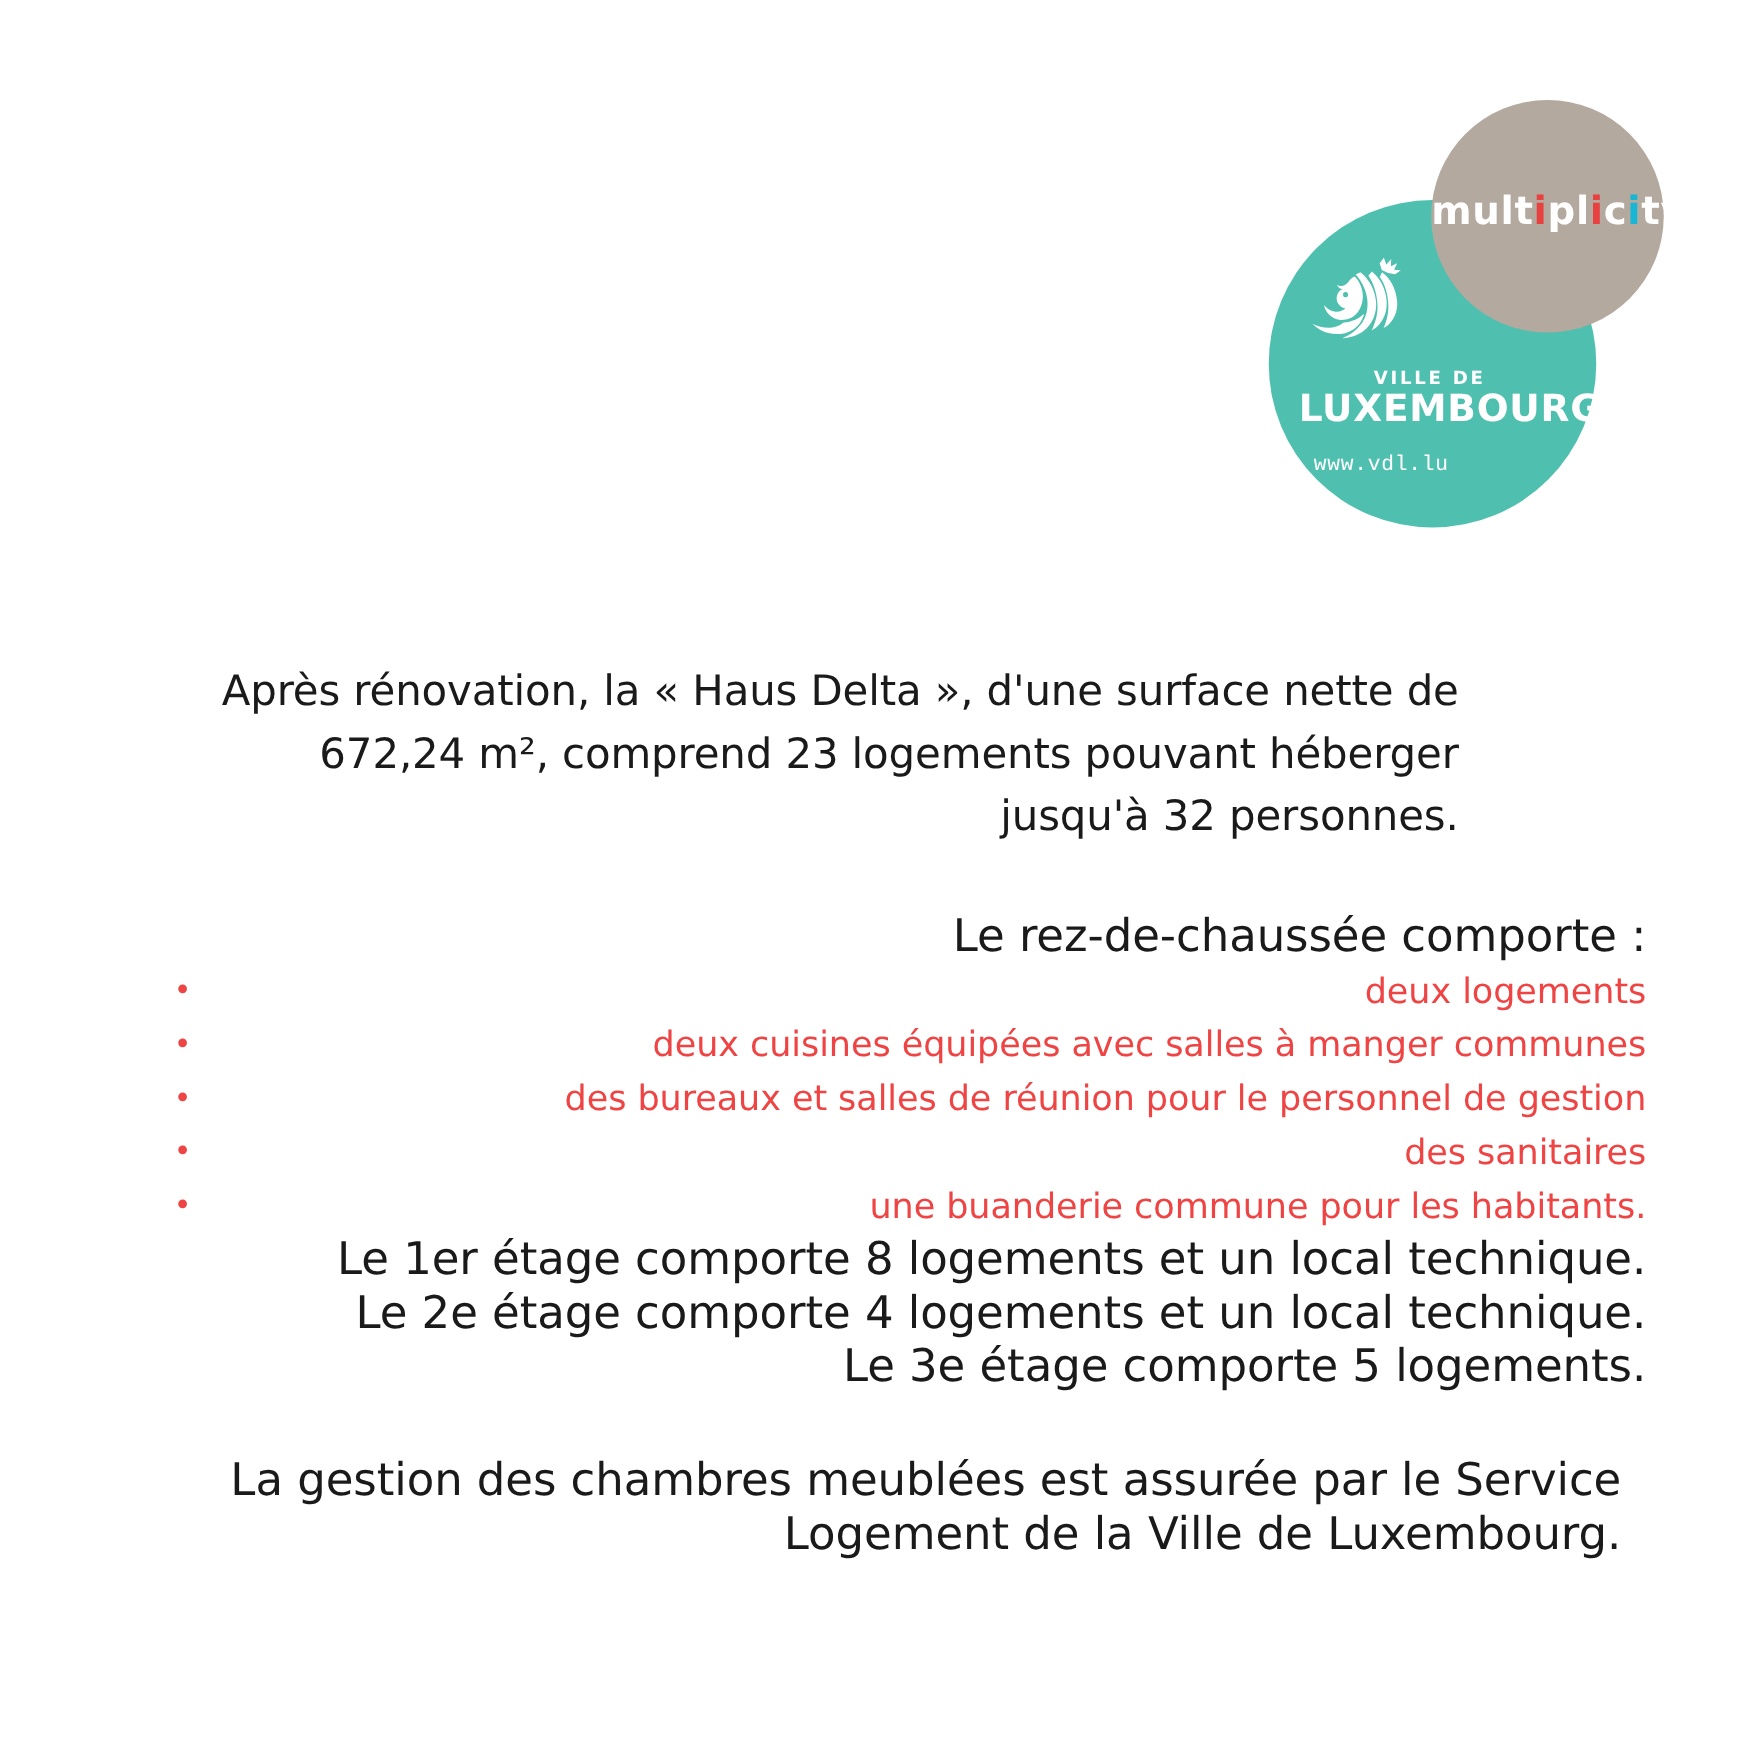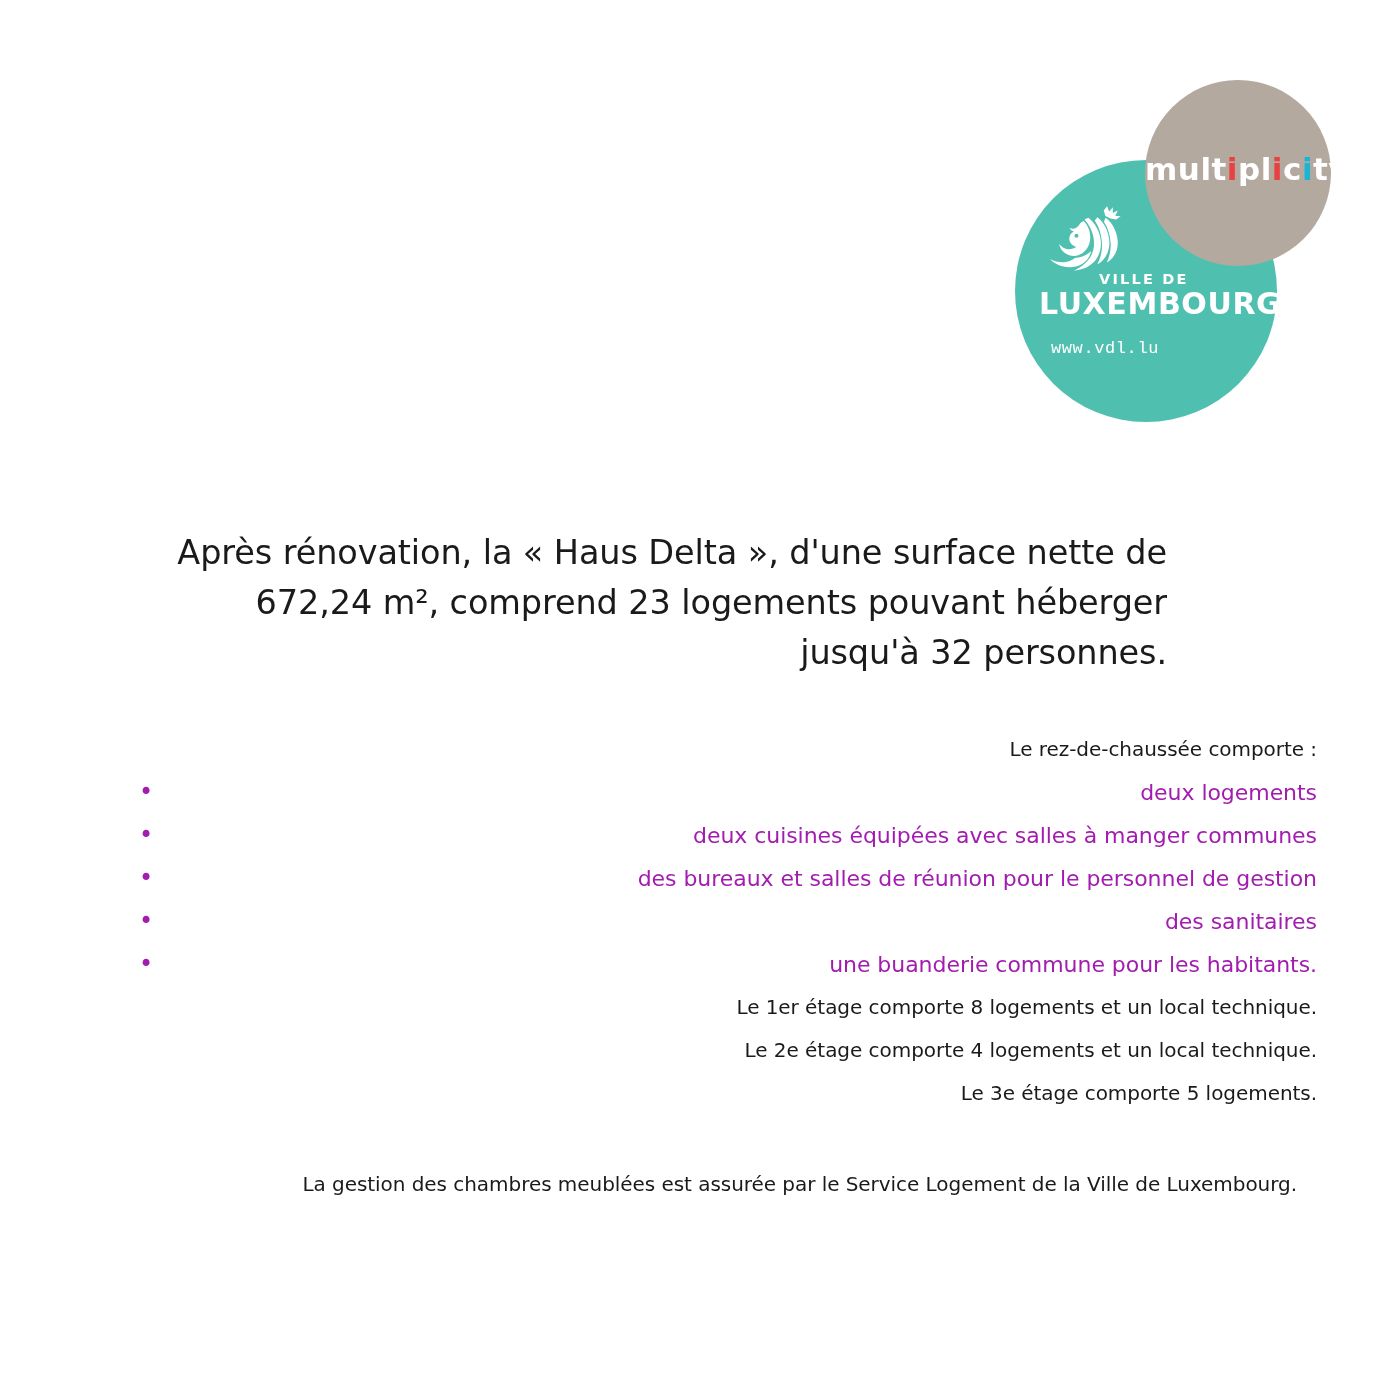--- a/index.html
+++ b/index.html
@@ -91,21 +91,21 @@
   .lion {
     position: absolute;
     left: 34px;
     top: 40px;
     width: 96px;
     height: 96px;
   }
   .vdl-text {
     position: absolute;
     left: 24px;
-    top: 112px;
+    top: 136px;
     width: 226px;
     text-align: left;
     color: #ffffff;
   }
   .vdl-ville {
     font-family: "DejaVu Sans", sans-serif;
     font-size: 14.5px;
     font-weight: 600;
     letter-spacing: 2.2px;
     line-height: 1.05;
@@ -148,40 +148,40 @@
     margin: 0;
     max-width: 1030px;
   }
 
   .block {
     margin-top: 50px;
   }
 
   .para {
     font-family: "DejaVu Sans", "Liberation Sans", sans-serif;
-    font-size: 20px;
+    font-size: 36px;
     font-weight: 400;
     line-height: 43px;
     letter-spacing: -0.05px;
     margin: 0;
     color: #1a1a1a;
   }
 
   ul.bullets {
     list-style: none;
     margin: 0;
     padding: 0;
   }
   ul.bullets li {
     font-family: "DejaVu Sans", "Liberation Sans", sans-serif;
-    font-size: 22px;
+    font-size: 28px;
     font-weight: 400;
     line-height: 43px;
     letter-spacing: -0.05px;
-    color: #a21caf;
+    color: #ef4444;
     position: relative;
     padding-left: 26px;
   }
   ul.bullets li::before {
     content: "•";
     position: absolute;
     left: 2px;
     top: 0;
     font-size: 24px;
     line-height: 43px;

